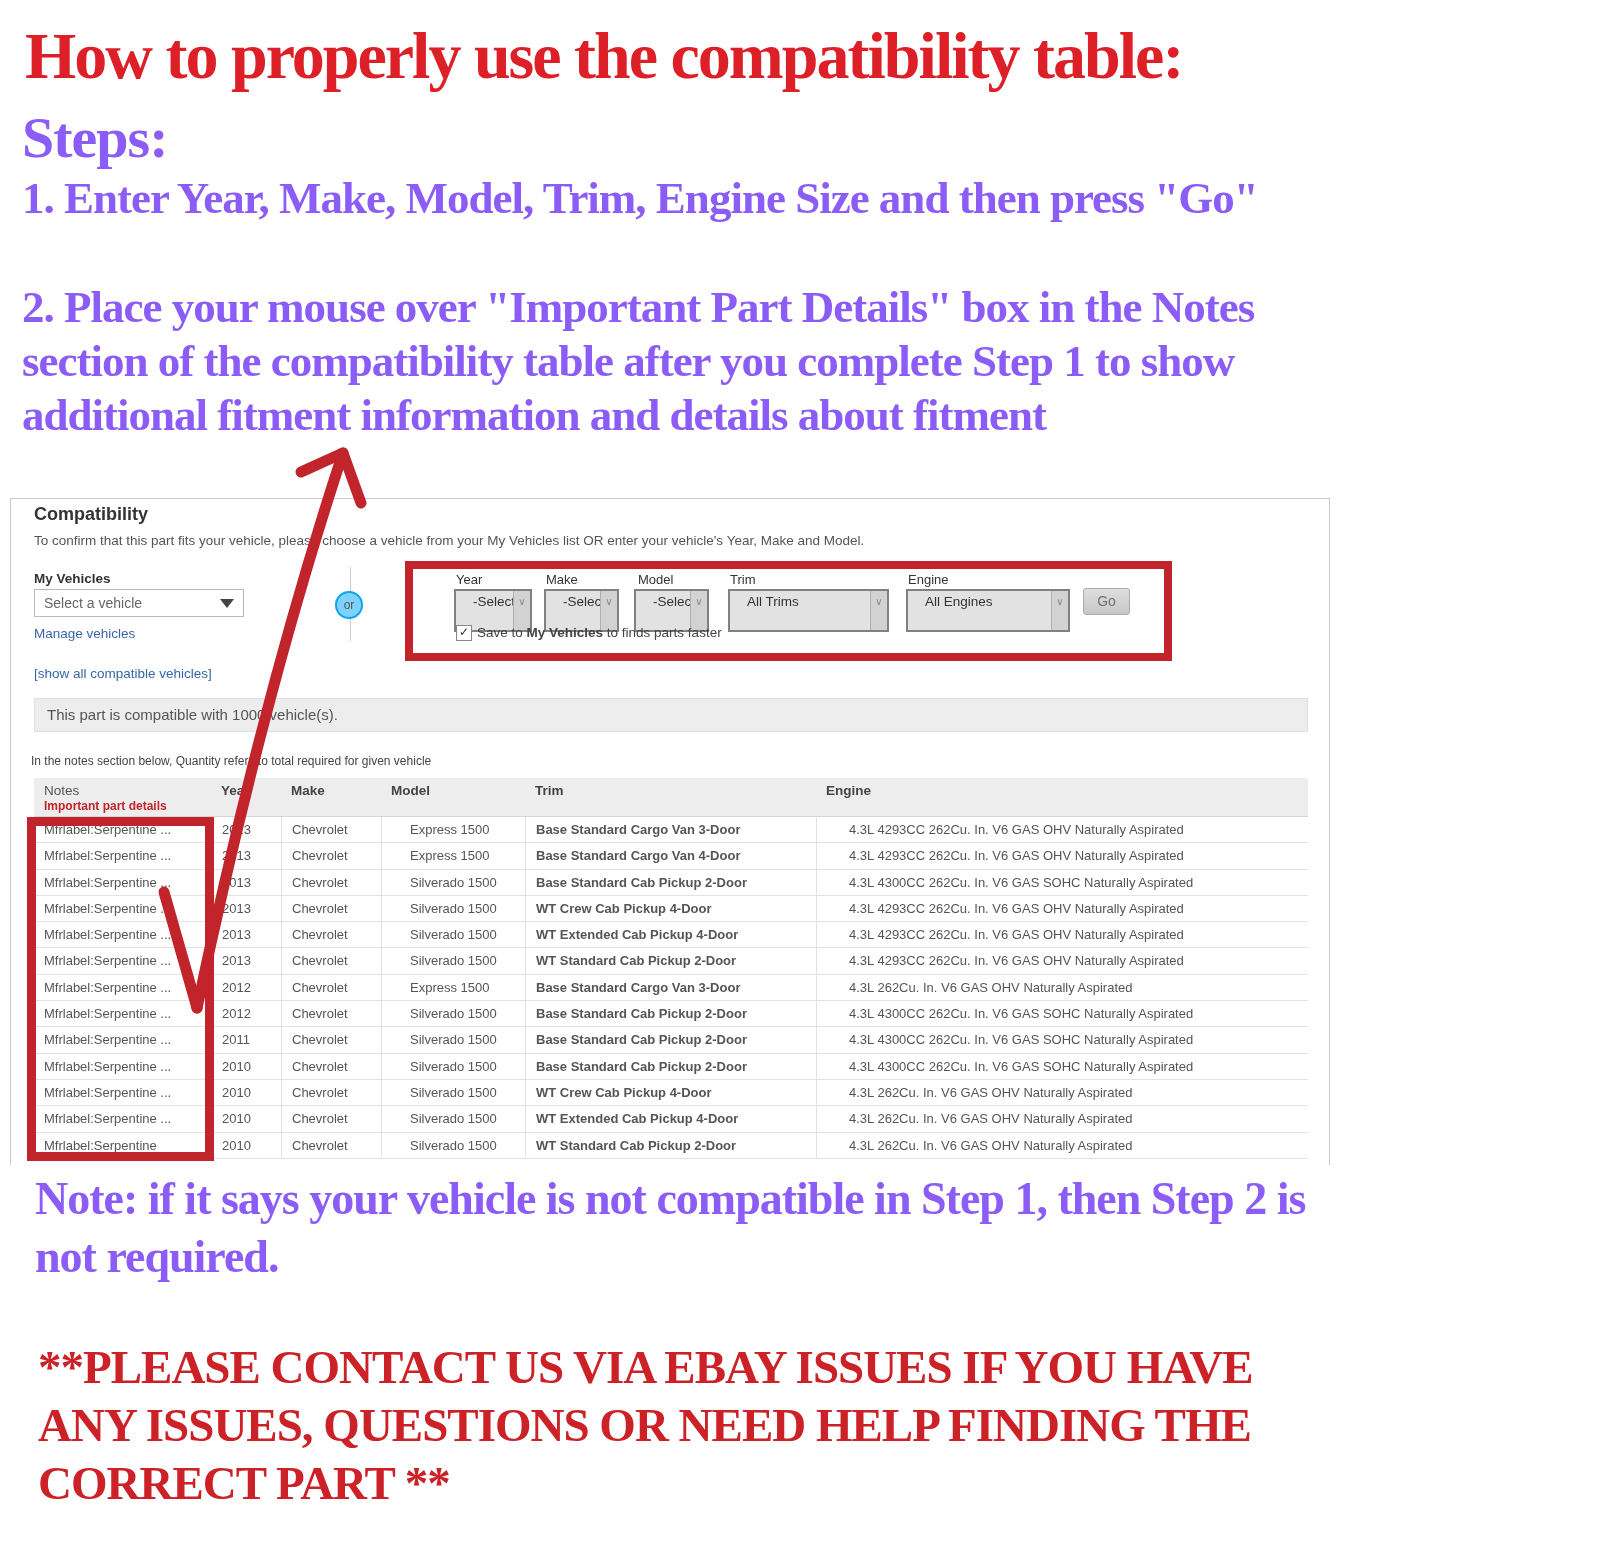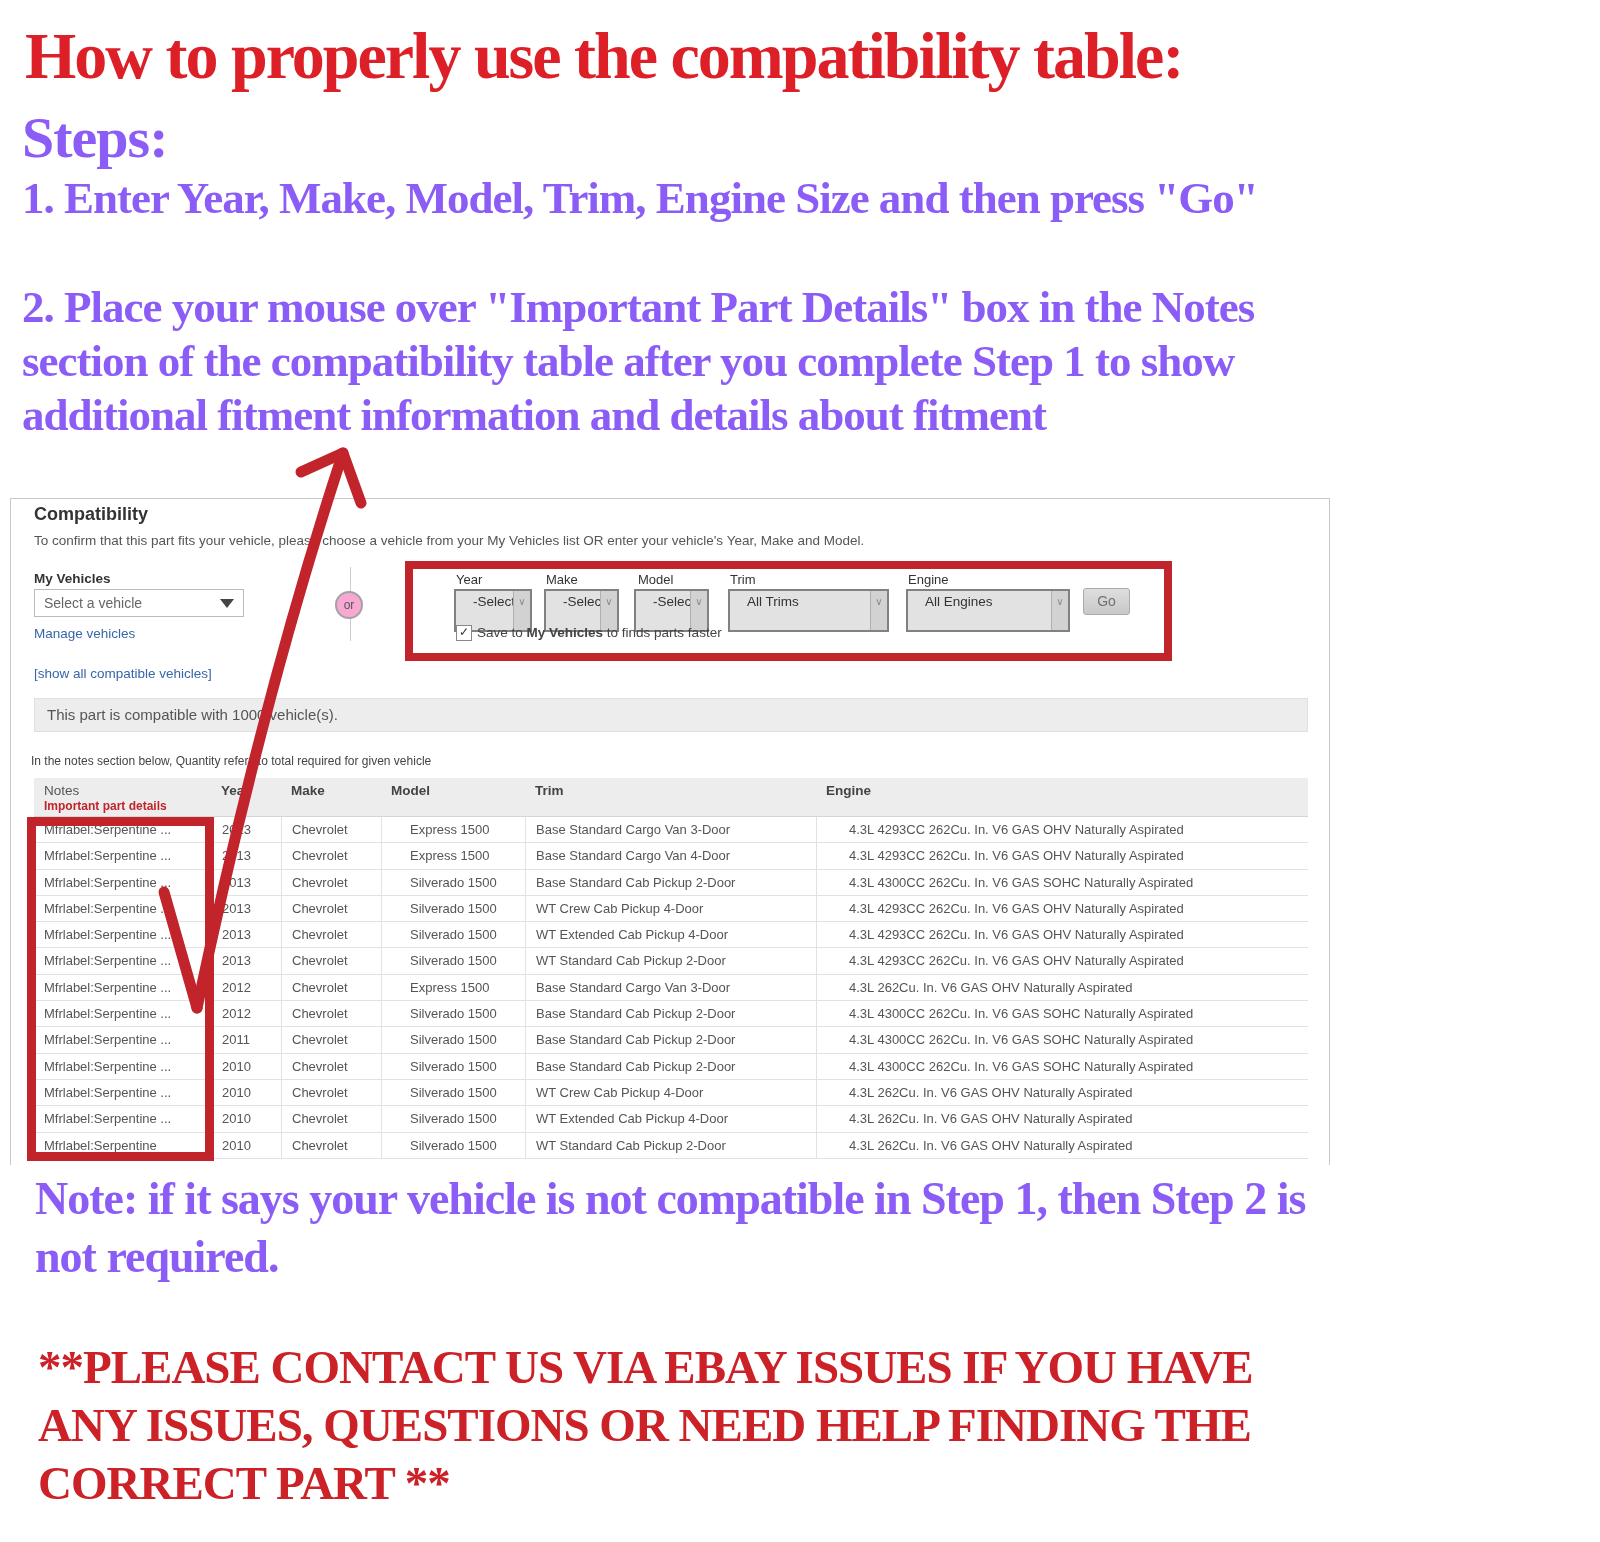--- a/index.html
+++ b/index.html
@@ -18,22 +18,22 @@
           border:1px solid #c9c9c9;border-bottom:none;box-sizing:border-box;overflow:hidden;color:#555;}
   .w-title{position:absolute;left:23px;top:5px;font-size:18px;font-weight:bold;color:#333;}
   .w-desc{position:absolute;left:23px;top:34px;font-size:13.5px;color:#555;white-space:nowrap;}
   .w-label{position:absolute;font-size:13.5px;font-weight:bold;color:#333;}
   .sel-vehicle{position:absolute;left:23px;top:90px;width:210px;height:28px;border:1px solid #bbb;background:#fff;
                font-size:14px;color:#666;line-height:26px;padding-left:9px;box-sizing:border-box;}
   .sel-vehicle .tri{position:absolute;right:9px;top:9px;width:0;height:0;border-left:7px solid transparent;
                border-right:7px solid transparent;border-top:9px solid #444;}
   .w-link{position:absolute;font-size:13.5px;color:#3666a8;cursor:pointer;}
   .or-line{position:absolute;left:339px;top:68px;width:1px;height:74px;background:#ccc;}
-  .or-circle{position:absolute;left:324px;top:92px;width:28px;height:28px;border-radius:50%;border:2px solid #a3a3a3;
-             background:#f9a8d4;box-sizing:border-box;text-align:center;line-height:24px;font-size:12px;color:#555;}
+  .or-circle{position:absolute;left:324px;top:92px;width:28px;height:28px;border-radius:50%;border:2px solid #0ea5e9;
+             background:#7dd3fc;box-sizing:border-box;text-align:center;line-height:24px;font-size:12px;color:#555;}
   
   .f-label{position:absolute;top:73px;font-size:13px;color:#333;}
   .mini-sel{position:absolute;top:90px;height:43px;border:2px solid #818181;background:#e2e2e2;box-sizing:border-box;
             font-size:13.5px;color:#333;line-height:22px;padding-left:17px;}
   .mini-sel .chev{position:absolute;right:0;top:0;bottom:0;width:16px;background:#d2d2d2;border-left:1px solid #b0b0b0;
             color:#8a8a8a;font-size:10px;line-height:22px;text-align:center;}
   .go-btn{position:absolute;left:1072px;top:89px;width:47px;height:27px;background:linear-gradient(#dedede,#c8c8c8);
           border:1px solid #ababab;border-radius:3px;box-sizing:border-box;color:#717171;font-size:14px;
           text-align:center;line-height:24px;}
   .save-row{position:absolute;left:445px;top:126px;height:16px;font-size:13.5px;color:#444;}
@@ -46,21 +46,21 @@
   
   .ctable{position:absolute;left:23px;top:279px;width:1274px;}
   .thead{display:flex;background:#ededed;height:39px;box-sizing:border-box;border-bottom:1px solid #d5d5d5;}
   .thead .hcell{box-sizing:border-box;padding:5px 0 0 10px;font-size:13.5px;color:#444;font-weight:bold;}
   .hcell.notes-h{font-weight:normal;color:#555;}
   .hsub{font-size:12px;font-weight:bold;color:#c2242b;margin-top:1px;}
   .trow{display:flex;height:26.3px;box-sizing:border-box;border-bottom:1px solid #e2e2e2;background:#fff;}
   .tcell{box-sizing:border-box;padding-left:10px;font-size:13px;color:#555;line-height:25px;
          white-space:nowrap;overflow:hidden;}
   .trow .tcell + .tcell{border-left:1px solid #e2e2e2;}
-  .c0{width:177px;} .c1{width:70px;} .c2{width:100px;} .c3{width:144px;padding-left:28px;} .c4{width:291px;} .c5{width:492px;padding-left:32px;}
+  .c0{width:177px;} .c1{width:70px;} .c2{width:100px;} .c3{width:144px;padding-left:28px;} .c4{width:291px;font-weight:bold;} .c5{width:492px;padding-left:32px;}
   
   .red-finder-box{position:absolute;left:405px;top:561px;width:767px;height:100px;border:8px solid #c2242b;
                   box-sizing:border-box;pointer-events:none;z-index:5;}
   .red-notes-box{position:absolute;left:27px;top:817px;width:187px;height:344px;border:9px solid #c2242b;
                  box-sizing:border-box;pointer-events:none;z-index:5;}
   .arrow-svg{position:absolute;left:0;top:0;z-index:6;pointer-events:none;}
 </style>
 </head>
 <body>
 

